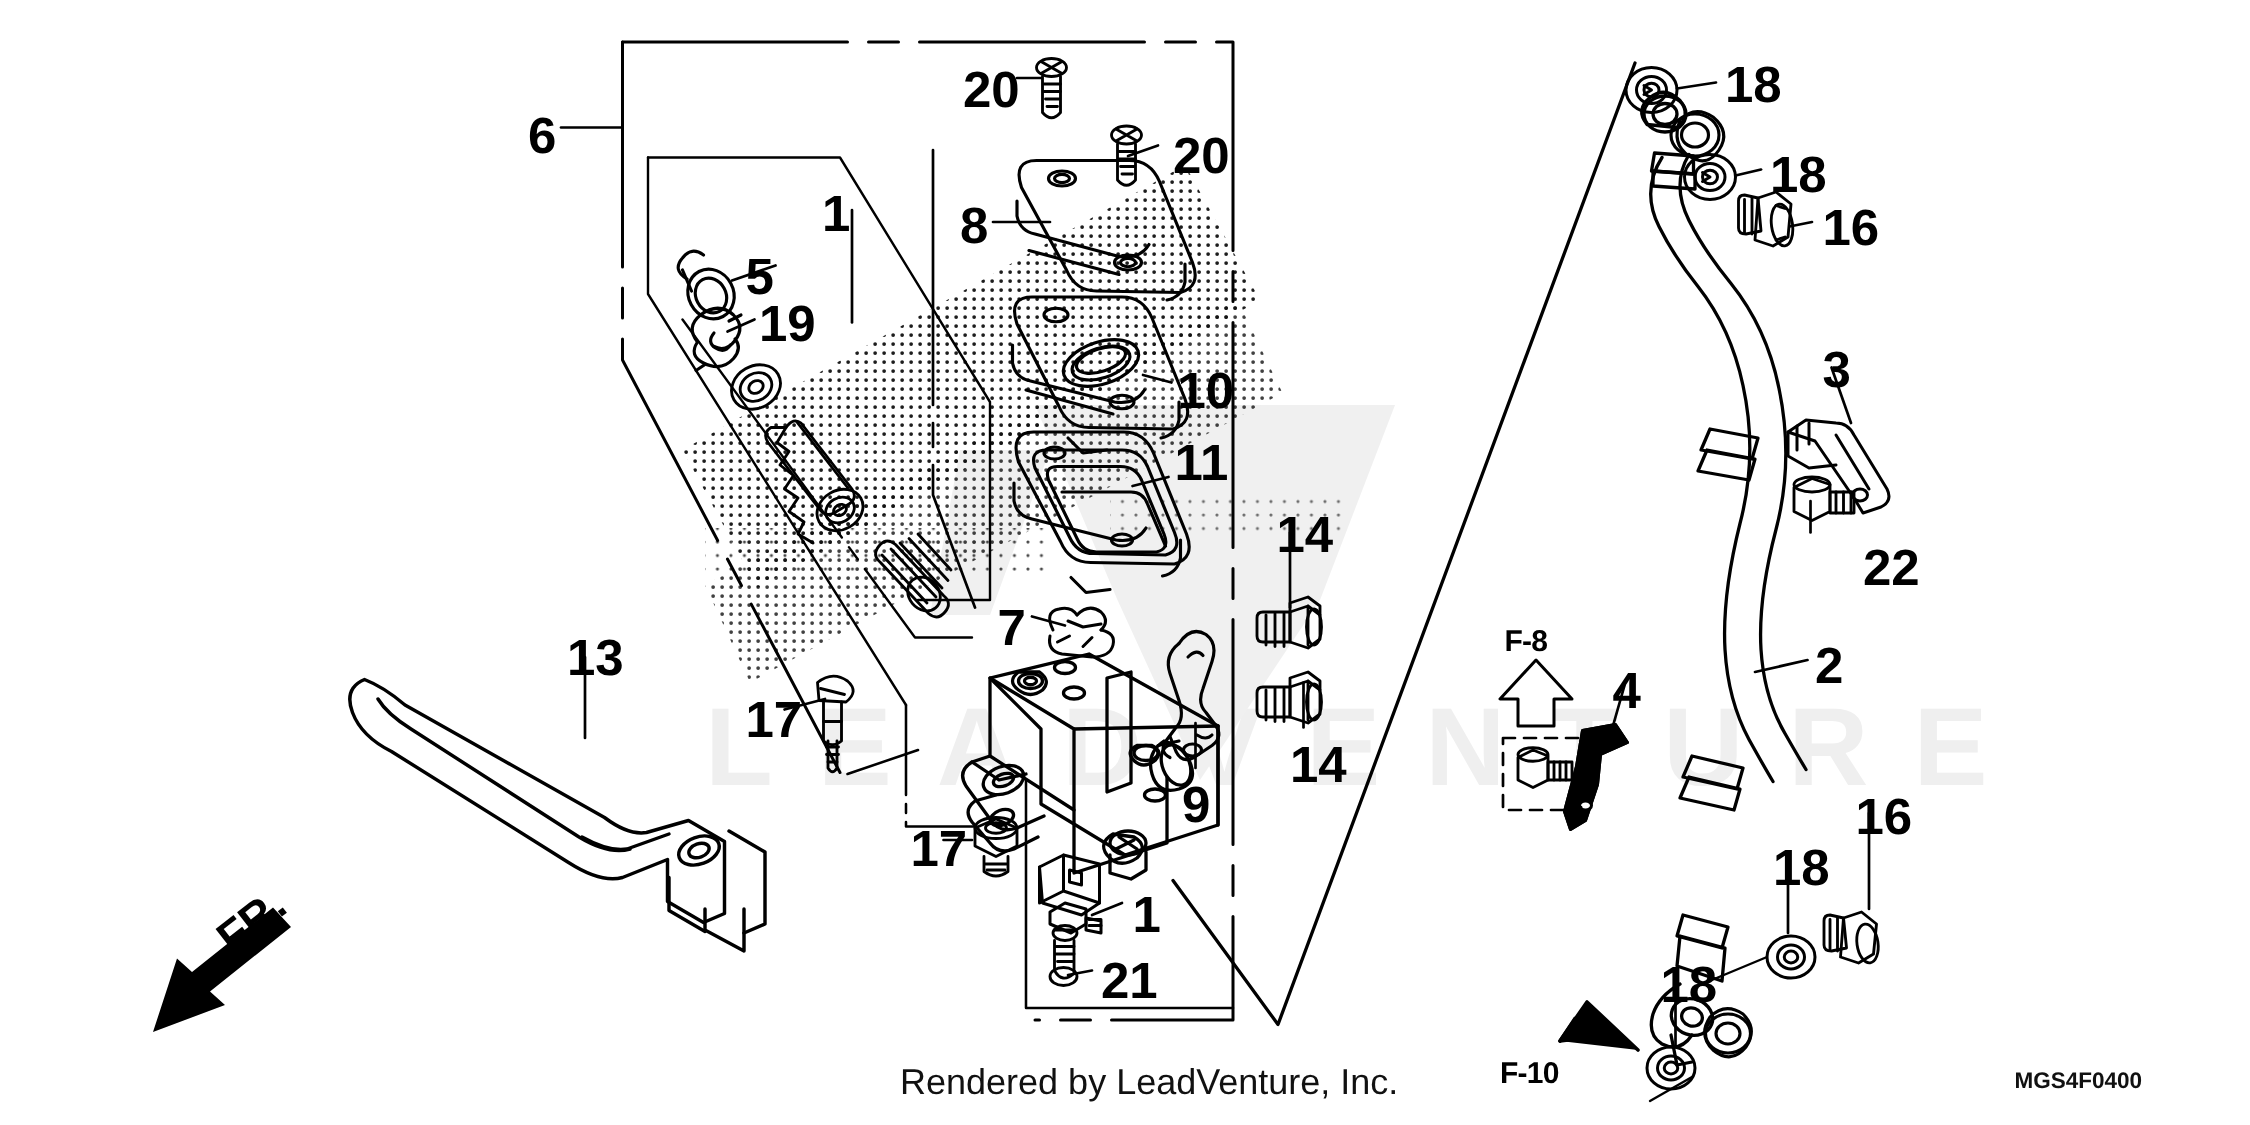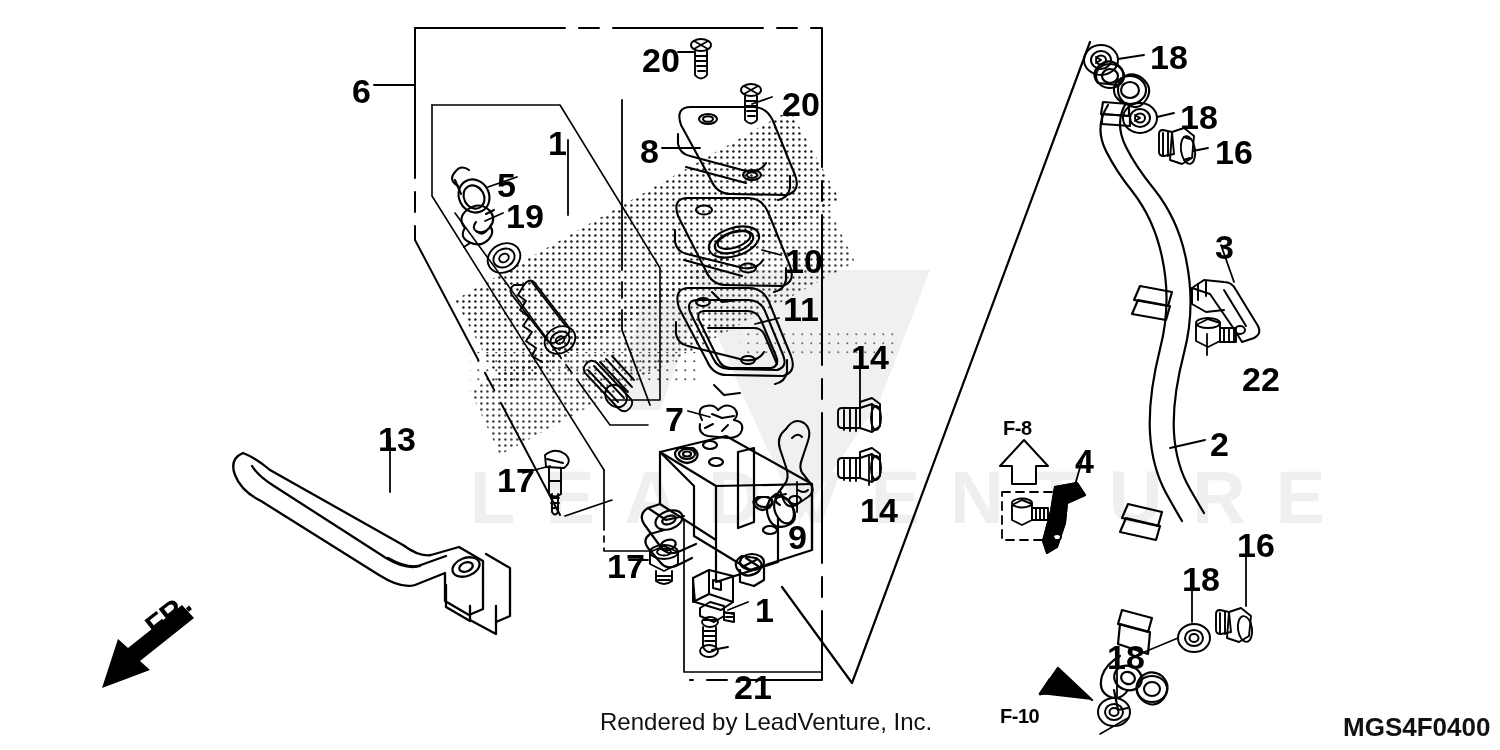--- a/index.html
+++ b/index.html
@@ -7,21 +7,21 @@
        font-family:"Liberation Sans", sans-serif;}
   #stage{position:relative;width:1500px;height:750px;background:#fff;}
   svg.layer{position:absolute;left:0;top:0;width:1500px;height:750px;}
   .lbl{position:absolute;font-family:"Liberation Sans", sans-serif;
        font-weight:700;font-size:34px;color:#000;line-height:1;
        white-space:nowrap;}
   .lbl.sec{font-size:20px;letter-spacing:-0.5px;}
   .credit{position:absolute;font-family:"Liberation Sans", sans-serif;
        font-size:24px;color:#111;white-space:nowrap;}
   .code{position:absolute;font-family:"Liberation Sans", sans-serif;
-       font-weight:700;font-size:26px;color:#111;white-space:nowrap;}
+       font-weight:700;font-size:15px;color:#111;white-space:nowrap;}
   .wm{position:absolute;font-family:"Liberation Sans", sans-serif;
       font-weight:700;color:#efefef;white-space:nowrap;user-select:none;}
 </style>
 </head>
 <body>
 
 <div id="stage">
 
   <div class="wm" style="left:470px;top:455px;font-size:74px;letter-spacing:30px;">LEADVENTURE</div>
   <svg class="layer" viewBox="0 0 1500 750">
@@ -431,21 +431,21 @@
       <div class="lbl" style="left: 785px; top: 244px;">10</div>
       <div class="lbl" style="left: 783px; top: 292px;">11</div>
       <div class="lbl" style="left: 851px; top: 340px;">14</div>
       <div class="lbl" style="left: 665px; top: 402px;">7</div>
       <div class="lbl" style="left: 378px; top: 422px;">13</div>
       <div class="lbl" style="left: 497px; top: 463px;">17</div>
       <div class="lbl" style="left: 860px; top: 493px;">14</div>
       <div class="lbl" style="left: 788px; top: 520px;">9</div>
       <div class="lbl" style="left: 607px; top: 549px;">17</div>
       <div class="lbl" style="left: 755px; top: 593px;">1</div>
-      <div class="lbl" style="left: 734px; top: 637px; margin-top: 33px;">21</div>
+      <div class="lbl" style="left: 734px; top: 637px;">21</div>
       <div class="lbl" style="left: 1150px; top: 40px;">18</div>
       <div class="lbl" style="left: 1180px; top: 100px;">18</div>
       <div class="lbl" style="left: 1215px; top: 135px;">16</div>
       <div class="lbl" style="left: 1215px; top: 230px;">3</div>
       <div class="lbl" style="left: 1195px; top: 362px; margin-left: 47px;">22</div>
       <div class="lbl" style="left: 1210px; top: 427px;">2</div>
       <div class="lbl" style="left: 1075px; top: 444px;">4</div>
       <div class="lbl" style="left: 1237px; top: 528px;">16</div>
       <div class="lbl" style="left: 1182px; top: 562px;">18</div>
       <div class="lbl" style="left: 1107px; top: 640px;">18</div>

